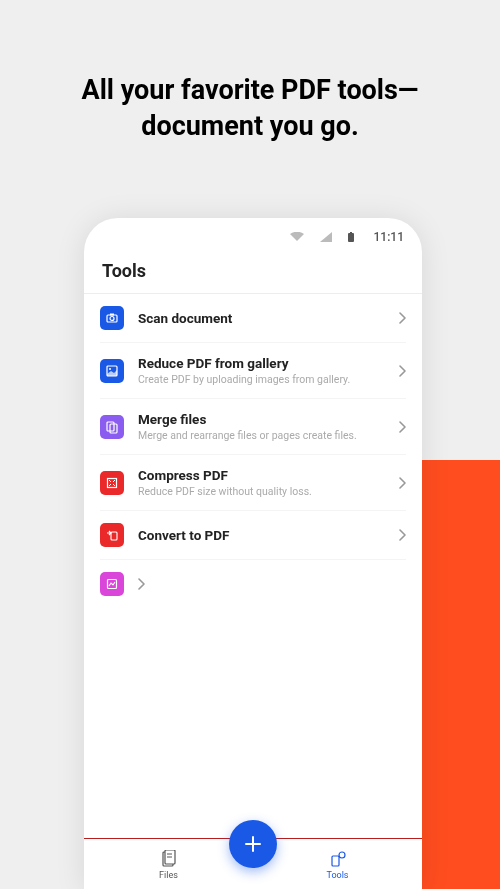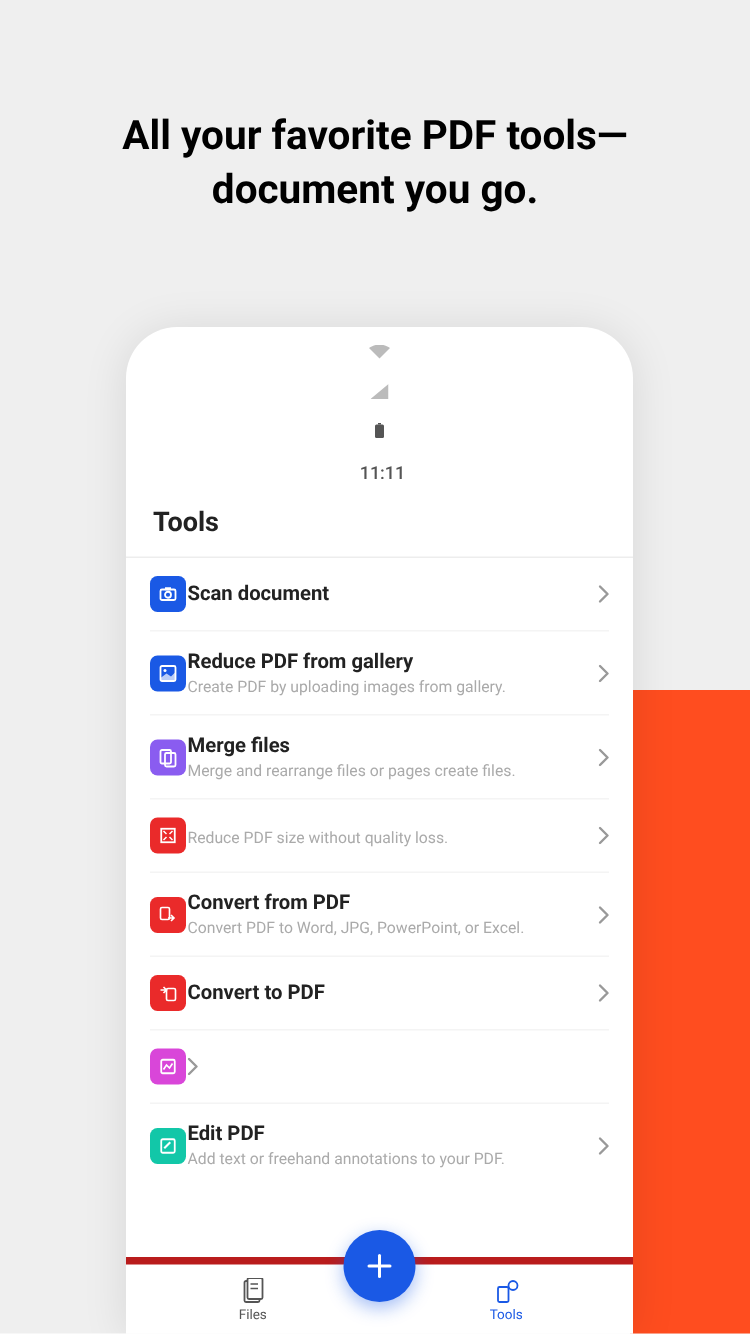--- a/index.html
+++ b/index.html
@@ -39,37 +39,36 @@
   overflow: hidden;
 }
 .status-bar {
   display: flex;
   justify-content: flex-end;
   align-items: center;
   padding: 12px 18px 6px;
   gap: 16px;
   color: #888;
   font-size: 12px;
-  flex-direction: column;
 }
 .status-bar svg { display: block; }
 .time { font-size: 12px; color: #555; margin-left: 4px; font-weight: 500;}
 .screen-title {
   font-size: 18px;
   font-weight: 700;
   color: #222;
   padding: 10px 18px 12px;
 }
 .divider { height: 1px; background: #ededed; }
 .list { padding: 0 16px; }
 .row {
   display: flex;
   align-items: center;
   padding: 12px 0;
-  gap: 1px;
+  gap: 14px;
   border-bottom: 1px solid #f4f4f4;
 }
 .row:last-child { border-bottom: none; }
 .tile {
   width: 24px;
   height: 24px;
   border-radius: 5px;
   display: flex;
   align-items: center;
   justify-content: center;
@@ -85,21 +84,21 @@
 .row-sub { font-size: 10.5px; color: #aaa; margin-top: 2px; white-space: nowrap; overflow: hidden; text-overflow: ellipsis; }
 .chevron { color: #888; flex-shrink: 0; }
 .bottom-nav {
   position: absolute;
   bottom: 0;
   left: 0;
   right: 0;
   height: 52px;
   background: #fff;
   display: flex;
-  border-top: 5px solid #b91c1c;
+  border-top: 1px solid #b91c1c;
 }
 .nav-item {
   flex: 1;
   display: flex;
   flex-direction: column;
   align-items: center;
   justify-content: center;
   gap: 2px;
   font-size: 9px;
   color: #555;
@@ -193,36 +192,22 @@
         </svg>
   </div>
       <div class="row">
     <div class="tile c-red">
       <svg width="14" height="14" viewBox="0 0 14 14">
             <rect x="2.5" y="2.5" width="9" height="9" fill="none" stroke="#fff" stroke-width="1.2"></rect>
             <path d="M4 4 L6 6 M10 4 L8 6 M4 10 L6 8 M10 10 L8 8" stroke="#fff" stroke-width="1"></path>
           </svg>
     </div>
     <div class="row-text">
+      <div class="row-title">Compress PDF</div>
       <div class="row-sub">Reduce PDF size without quality loss.</div>
-    </div>
-    <svg class="chevron" width="7" height="12" viewBox="0 0 7 12">
-          <path d="M1 1 L6 6 L1 11" fill="none" stroke="#999" stroke-width="1.6" stroke-linecap="round" stroke-linejoin="round"></path>
-        </svg>
-  </div>
-      <div class="row">
-    <div class="tile c-red">
-      <svg width="14" height="14" viewBox="0 0 14 14">
-            <rect x="2" y="2" width="6" height="8" rx="1" fill="none" stroke="#fff" stroke-width="1.1"></rect>
-            <path d="M7 9 L11 9 M9 7 L11 9 L9 11" fill="none" stroke="#fff" stroke-width="1.1"></path>
-          </svg>
-    </div>
-    <div class="row-text">
-      <div class="row-title">Convert from PDF</div>
-      <div class="row-sub">Convert PDF to Word, JPG, PowerPoint, or Excel.</div>
     </div>
     <svg class="chevron" width="7" height="12" viewBox="0 0 7 12">
           <path d="M1 1 L6 6 L1 11" fill="none" stroke="#999" stroke-width="1.6" stroke-linecap="round" stroke-linejoin="round"></path>
         </svg>
   </div>
       <div class="row">
     <div class="tile c-red">
       <svg width="14" height="14" viewBox="0 0 14 14">
             <rect x="6" y="4" width="6" height="8" rx="1" fill="none" stroke="#fff" stroke-width="1.1"></rect>
             <path d="M2 5 L6 5 M4 3 L6 5 L4 7" fill="none" stroke="#fff" stroke-width="1.1"></path>
@@ -234,35 +219,20 @@
     <svg class="chevron" width="7" height="12" viewBox="0 0 7 12">
           <path d="M1 1 L6 6 L1 11" fill="none" stroke="#999" stroke-width="1.6" stroke-linecap="round" stroke-linejoin="round"></path>
         </svg>
   </div>
       <div class="row">
     <div class="tile c-pink">
       <svg width="14" height="14" viewBox="0 0 14 14">
             <rect x="2.5" y="2.5" width="9" height="9" rx="1" fill="none" stroke="#fff" stroke-width="1.2"></rect>
             <path d="M4 9 L6 6 L8 8 L10 5" fill="none" stroke="#fff" stroke-width="1.1"></path>
           </svg>
-    </div>
-    <svg class="chevron" width="7" height="12" viewBox="0 0 7 12">
-          <path d="M1 1 L6 6 L1 11" fill="none" stroke="#999" stroke-width="1.6" stroke-linecap="round" stroke-linejoin="round"></path>
-        </svg>
-  </div>
-      <div class="row">
-    <div class="tile c-teal">
-      <svg width="14" height="14" viewBox="0 0 14 14">
-            <rect x="2.5" y="2.5" width="9" height="9" rx="1" fill="none" stroke="#fff" stroke-width="1.2"></rect>
-            <path d="M5 9 L9 5 L8 4 L4 8 Z" fill="#fff"></path>
-          </svg>
-    </div>
-    <div class="row-text">
-      <div class="row-title">Edit PDF</div>
-      <div class="row-sub">Add text or freehand annotations to your PDF.</div>
     </div>
     <svg class="chevron" width="7" height="12" viewBox="0 0 7 12">
           <path d="M1 1 L6 6 L1 11" fill="none" stroke="#999" stroke-width="1.6" stroke-linecap="round" stroke-linejoin="round"></path>
         </svg>
   </div>
     </div>
 
   <div class="bottom-nav">
     <div class="nav-item">
       <svg width="18" height="18" viewBox="0 0 18 18">

